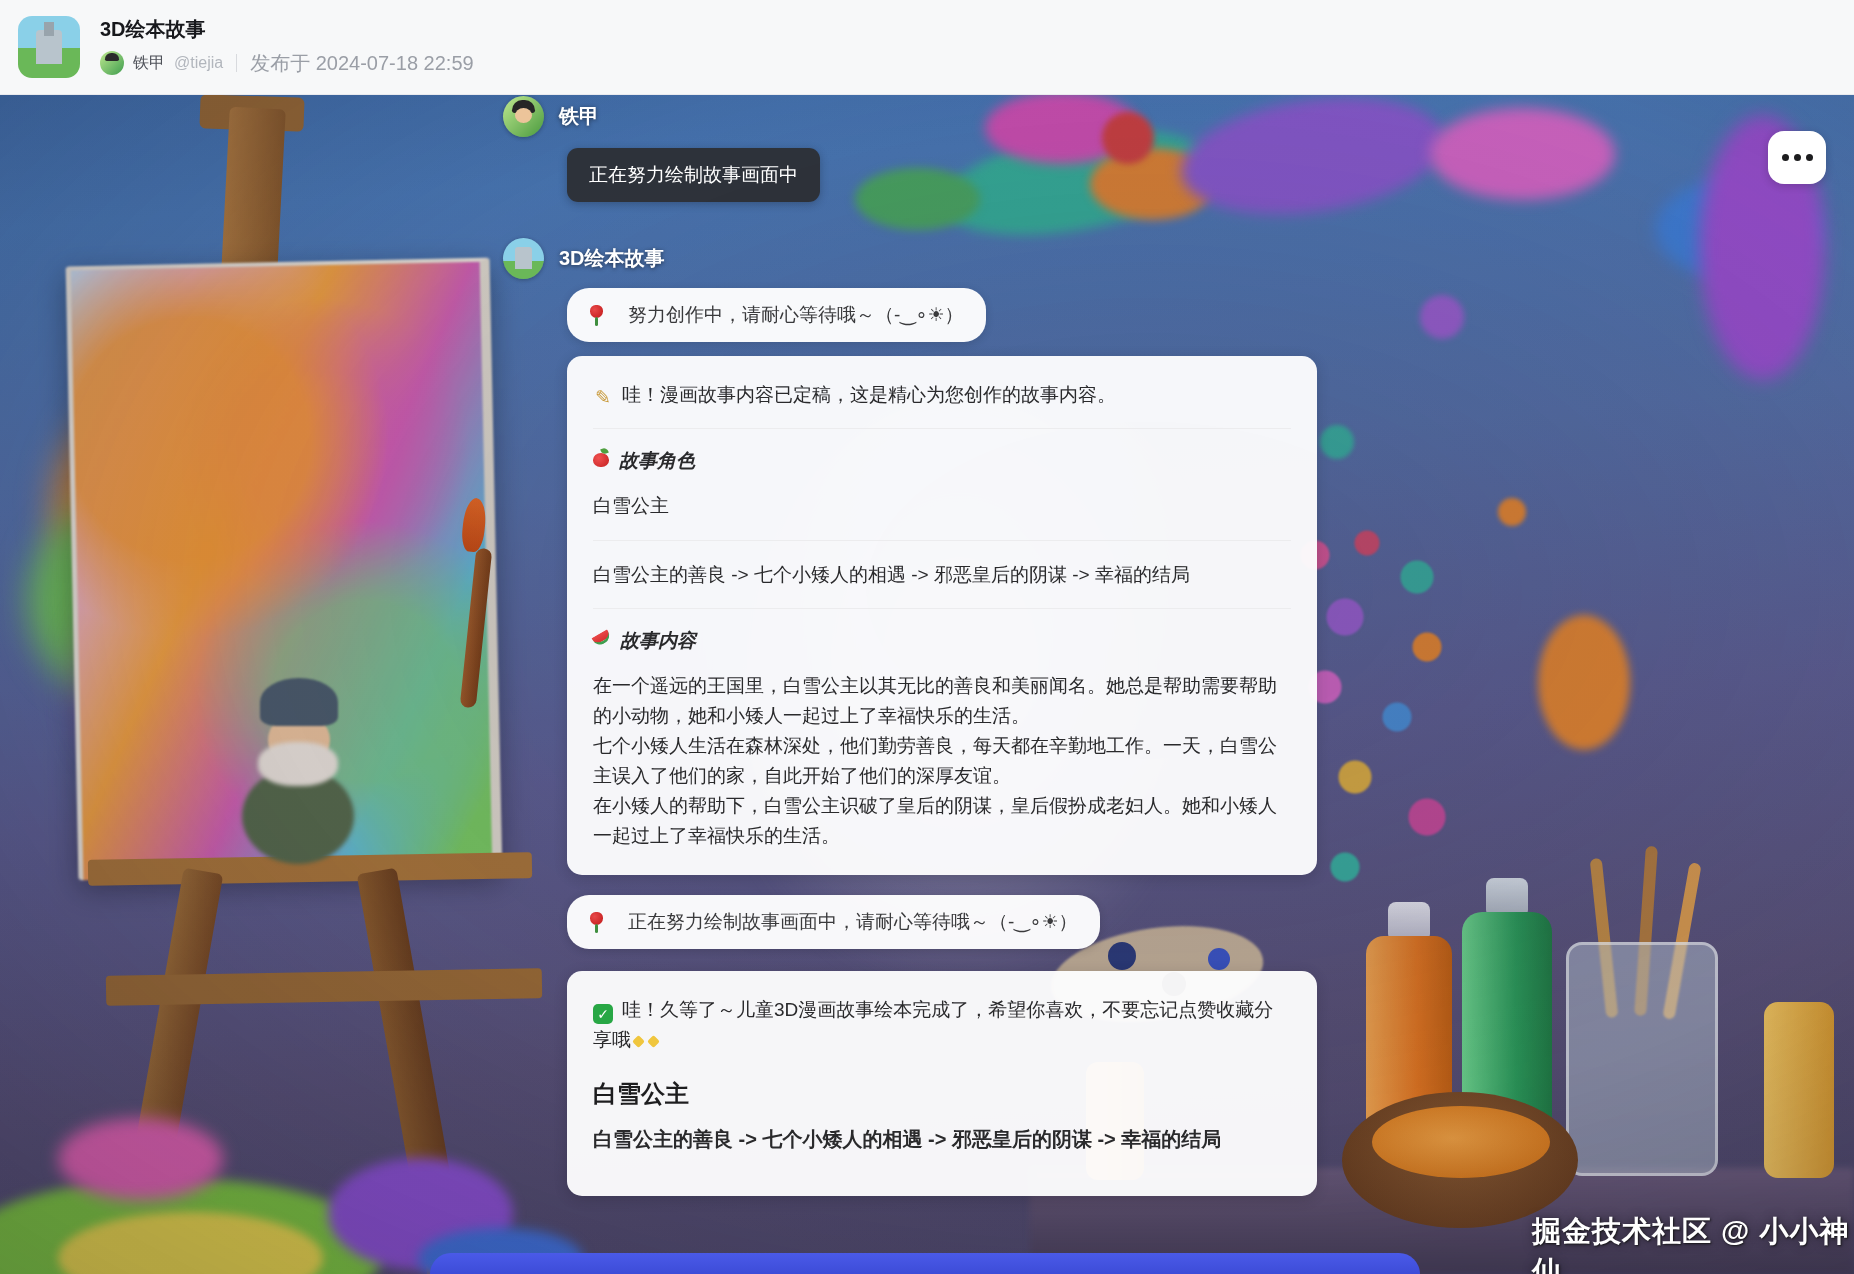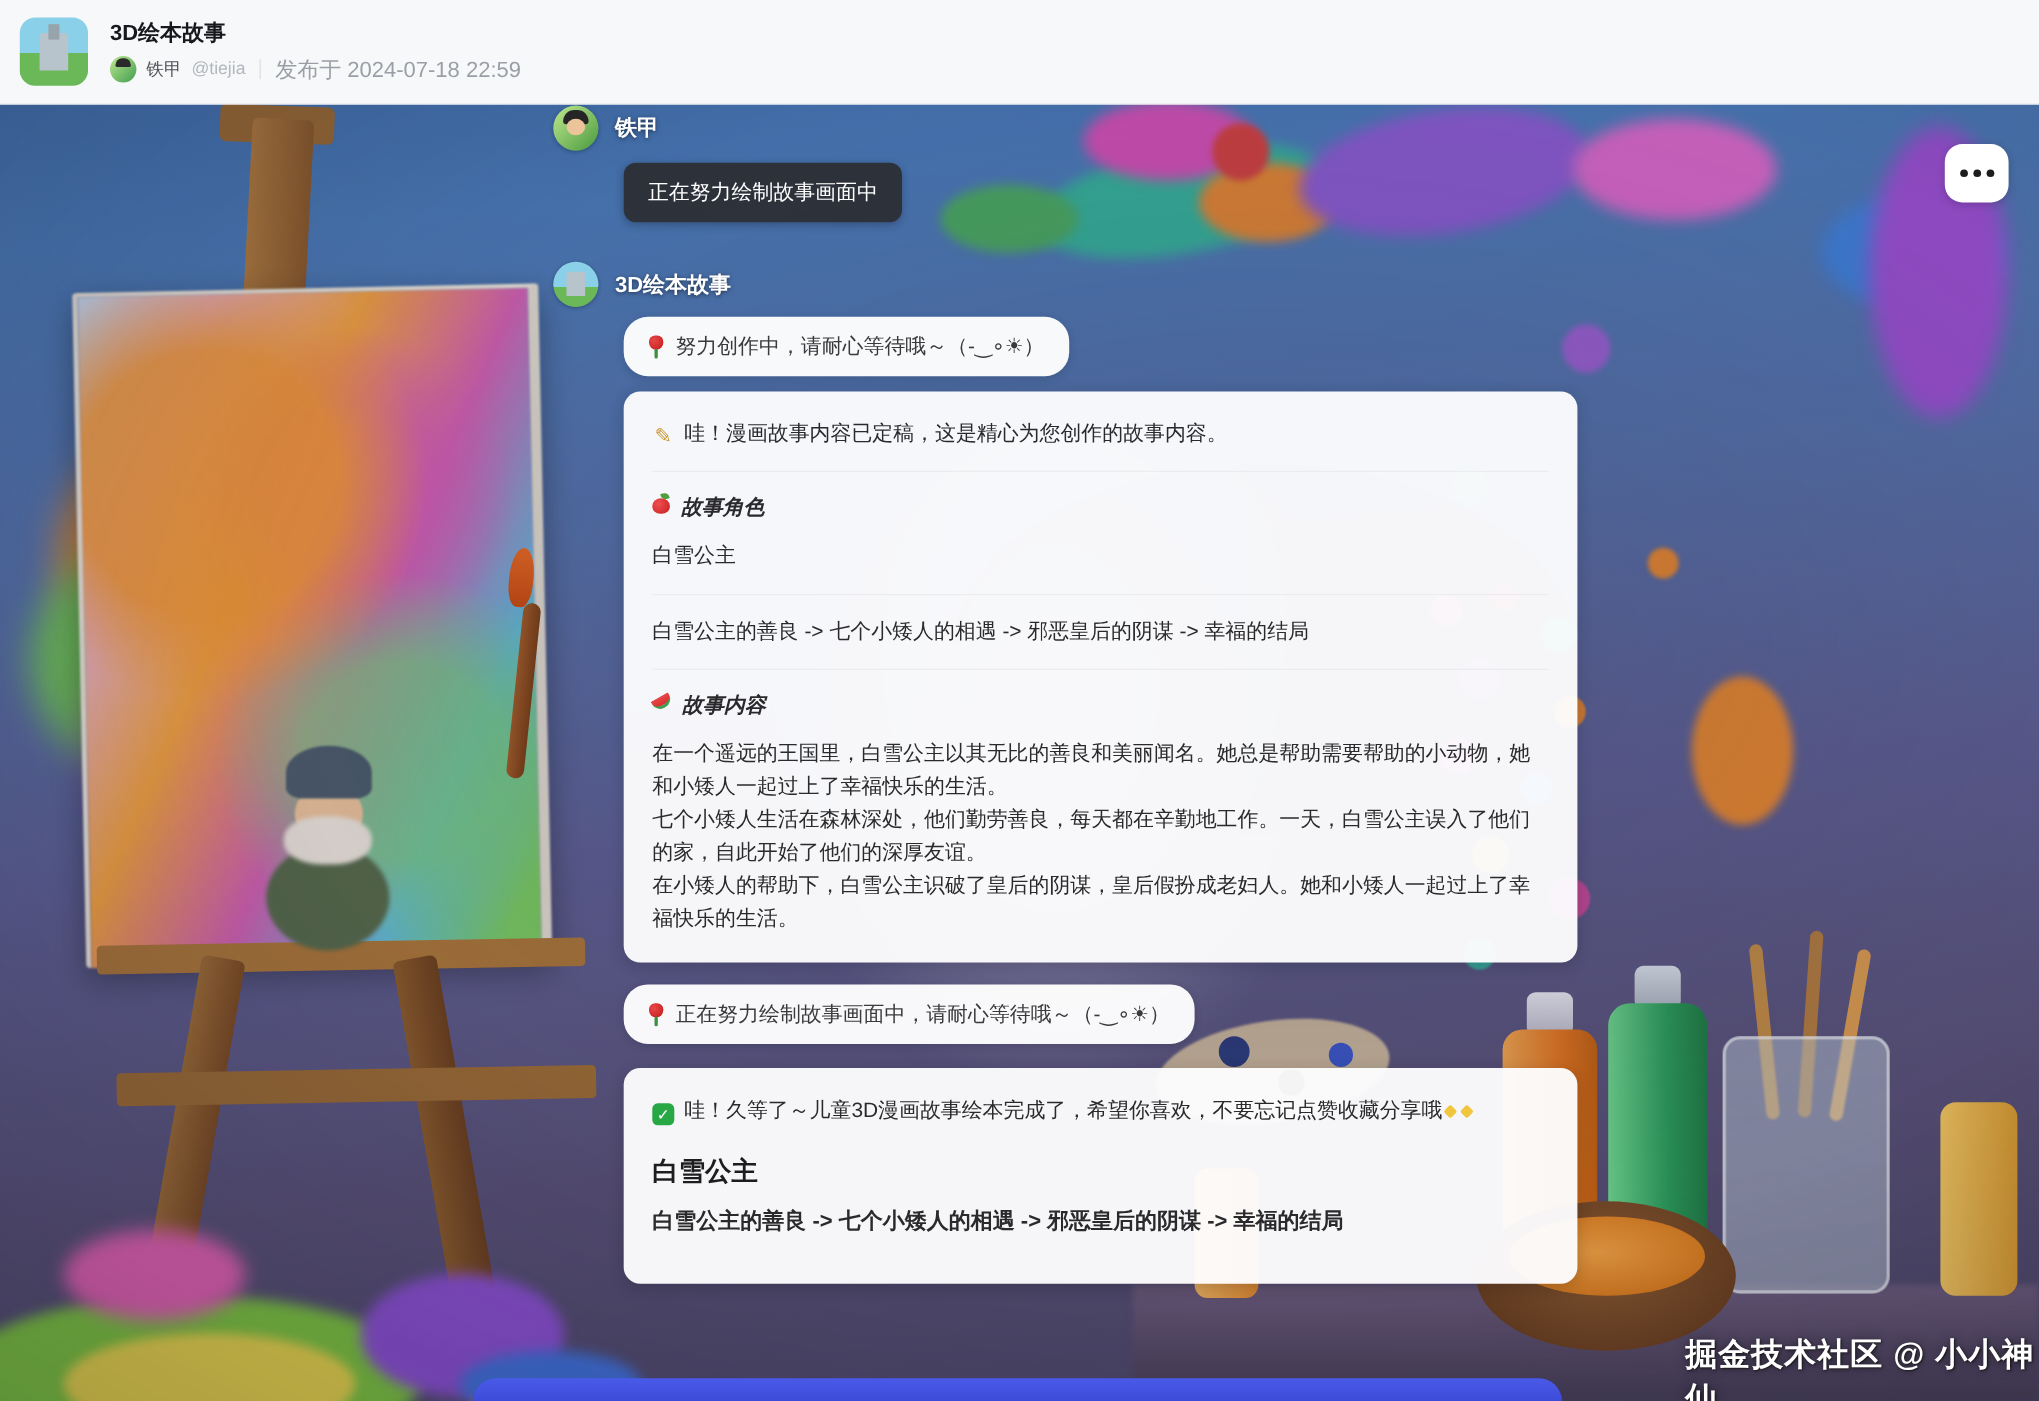--- a/index.html
+++ b/index.html
@@ -83,23 +83,23 @@
   .avatar { width:41px; height:41px; border-radius:50%; position:relative; overflow:hidden; flex:none; box-shadow:0 1px 4px rgba(0,0,0,.3); }
   .avatar-user { background:linear-gradient(135deg,#bfe890,#4a9a3e); }
   .avatar-user::before { content:""; position:absolute; top:4px; left:9px; width:23px; height:13px; background:#262626; border-radius:11px 11px 3px 3px; }
   .avatar-user::after  { content:""; position:absolute; top:12px; left:12px; width:17px; height:15px; background:#ecc49a; border-radius:50%; }
   .avatar-bot { background:linear-gradient(180deg,#8ad0e8 0 55%,#6ab858 55% 100%); }
   .avatar-bot::before { content:""; position:absolute; left:12px; top:9px; width:17px; height:22px; background:#b8c4cc; border-radius:3px 3px 0 0; }
   .msg-name { font-size:20px; font-weight:700; color:#ffffff; text-shadow:0 1px 4px rgba(0,0,0,.55); }
   .bubble-user { display:inline-block; margin:4px 0 22px 64px; background:rgba(43,43,46,.9); color:#fff;
                  font-size:19px; padding:14px 22px; border-radius:11px; box-shadow:0 2px 8px rgba(0,0,0,.25); }
   .bot-head { margin-top:14px; }
-  .status-pill { display:inline-flex; align-items:center; gap:10px; margin:2px 0 12px 64px; background:rgba(255,255,255,.96);
+  .status-pill { display:inline-flex; align-items:center; gap:24px; margin:2px 0 12px 64px; background:rgba(255,255,255,.96);
                  color:#3a3a3c; font-size:19px; padding:14px 22px; border-radius:22px; box-shadow:0 2px 8px rgba(0,0,0,.15); }
-  .card { margin:2px 0 0 64px; width:867px; background:rgba(253,253,254,.96); border-radius:15px; padding:24px 26px;
+  .card { margin:2px 0 0 64px; width:750px; background:rgba(253,253,254,.96); border-radius:15px; padding:24px 26px;
           color:#2a2a2c; font-size:19px; box-shadow:0 3px 14px rgba(0,0,0,.16); }
   .card + .status-pill { margin-top:20px; }
   .card2 { margin-top:10px; }
   .intro { line-height:1.55; }
   .intro .emj { vertical-align:-3px; margin-right:9px; }
   .divider { border:none; border-top:1px solid #ececee; margin:19px 0; }
   .sec-title { display:flex; gap:9px; font-weight:700; font-style:italic; margin:2px 0 17px; }
   .sec-body  { line-height:1.55; margin-bottom:2px; }
   .para { line-height:1.58; }
   .c2-title { font-size:24px; font-weight:700; margin:24px 0 8px; color:#1d1d1f; }

